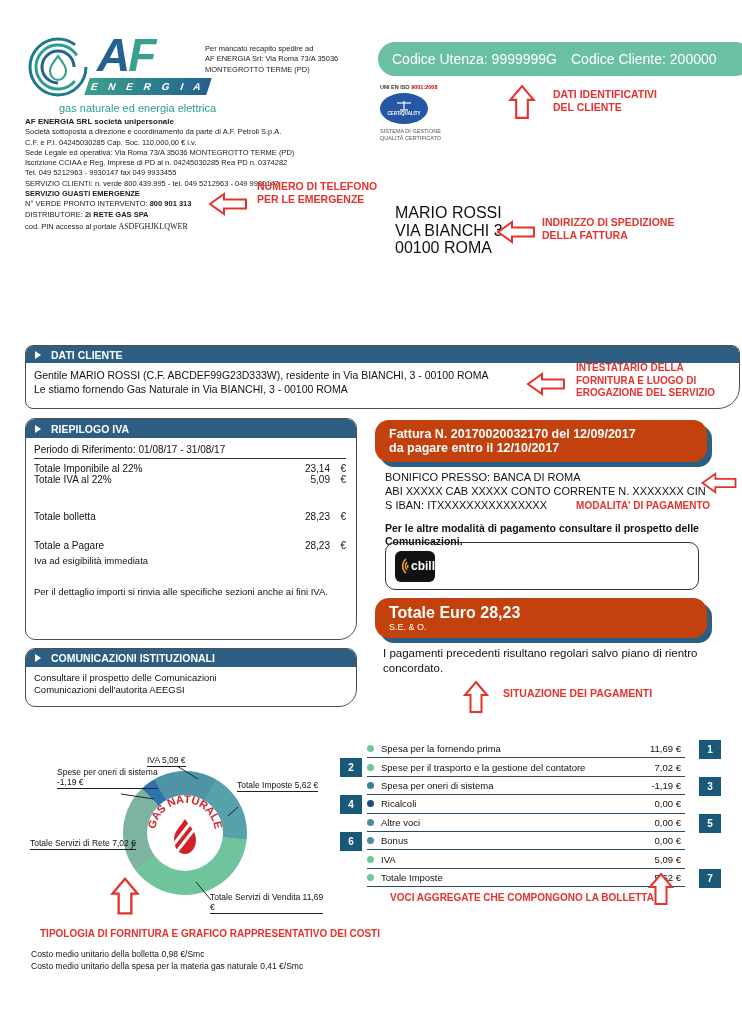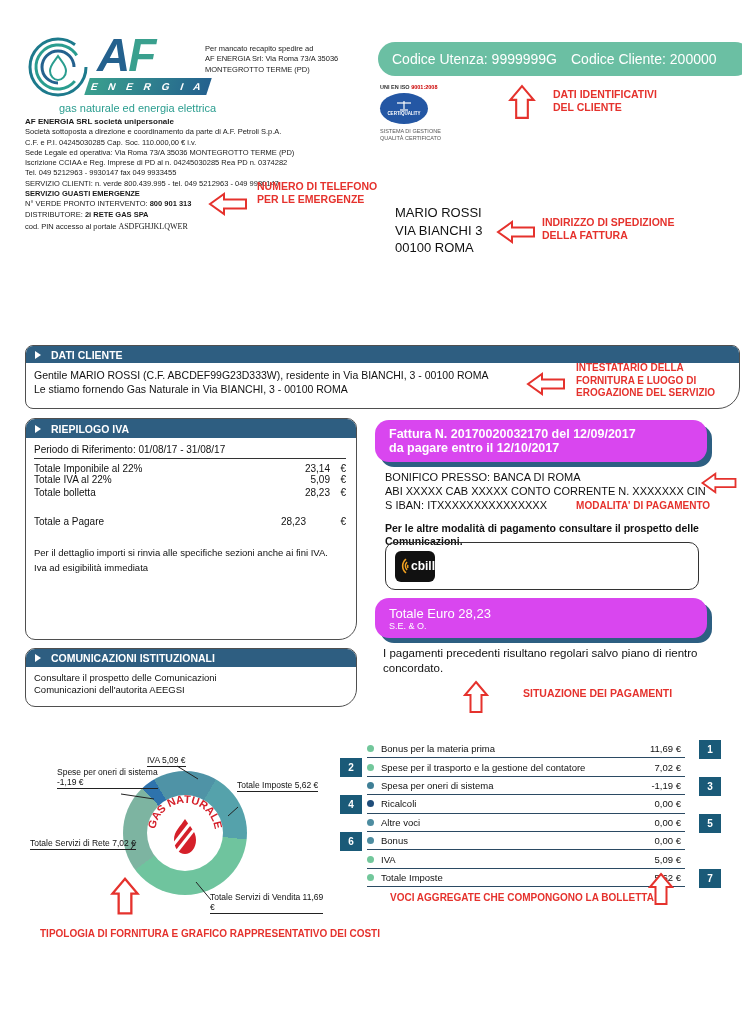--- a/index.html
+++ b/index.html
@@ -9,21 +9,21 @@
   .red{color:#e5322d;font-weight:bold;}
   .small{font-size:7.5px;color:#1a1a1a;line-height:10.3px;}
   .tiny{font-size:5.5px;color:#555;line-height:6.5px;}
   .bold{font-weight:bold;}
   
   .sbox{border:1px solid #4f4f4f;background:#fff;}
   .shead{background:#2e5e81;color:#fff;font-weight:bold;font-size:10.5px;display:flex;align-items:center;gap:10px;padding-left:9px;}
   .tri{width:0;height:0;border-left:6px solid #fff;border-top:4px solid transparent;border-bottom:4px solid transparent;}
   
   .pill-green{background:#6bbfa3;color:#fff;border-radius:18px;}
-  .pill-shadow{background:#d946ef;color:#fff;border-radius:14px;box-shadow:5px 5px 0 0 #2d5f82;}
+  .pill-shadow{background:#c2410c;color:#fff;border-radius:14px;box-shadow:5px 5px 0 0 #2d5f82;}
   
   .srow{position:relative;display:flex;align-items:center;height:17.4px;border-bottom:1px solid #2b4a63;}
   .bullet{width:7px;height:7px;border-radius:50%;margin-right:7px;flex:0 0 auto;}
   .b-green{background:#72c79b;} .b-teal{background:#3f7f96;} .b-navy{background:#1f4d7a;} .b-steel{background:#4d8ca0;}
   .slabel{flex:1;font-size:9.5px;color:#111;}
   .svalue{font-size:9.5px;color:#111;padding-right:4px;}
   .badge{position:absolute;width:22px;height:19px;background:#1a5a78;color:#fff;font-size:10px;font-weight:bold;display:flex;align-items:center;justify-content:center;}
   .badge.bl{left:-27px;top:0;} .badge.br{right:-36px;top:0;}
   .ann{font-size:10.5px;line-height:12.5px;}
   .lbl-chart{font-size:8.5px;color:#111;border-bottom:1px solid #222;padding-bottom:1px;background:transparent;}
@@ -99,21 +99,21 @@
   </div>
 
   <svg class="abs" style="left:508px;top:84px;" width="28" height="36" viewBox="0 0 26 34">
     <path d="M13 2 L24 15 L18.5 15 L18.5 32 L7.5 32 L7.5 15 L2 15 Z" fill="#fff" stroke="#e5322d" stroke-width="2"></path>
   </svg>
   <div class="abs red ann" style="left:553px;top:88px;">
     <div>DATI IDENTIFICATIVI</div>
     <div>DEL CLIENTE</div>
   </div>
 
-  <div class="abs" style="left:395px;top:204px;font-size:13px;color:#111;line-height:17.5px;">
+  <div class="abs" style="left:395px;top:204px;font-size:16px;color:#111;line-height:17.5px;">
     <div>MARIO ROSSI</div>
     <div>VIA BIANCHI 3</div>
     <div>00100 ROMA</div>
   </div>
   <svg class="abs" style="left:495px;top:220px;" width="42" height="24" viewBox="0 0 40 24">
     <path d="M2 12 L16 2 L16 7.5 L38 7.5 L38 16.5 L16 16.5 L16 22 Z" fill="#fff" stroke="#e5322d" stroke-width="2"></path>
   </svg>
   <div class="abs red ann" style="left:542px;top:216px;">
     <div>INDIRIZZO DI SPEDIZIONE</div>
     <div>DELLA FATTURA</div>
@@ -148,32 +148,32 @@
       <div class="ivarow" style="margin-top:4px;">
         <span class="l">Totale Imponibile al 22%</span>
         <span class="v">23,14</span>
         <span style="width:16px;text-align:right;">€</span>
       </div>
       <div class="ivarow">
         <span class="l">Totale IVA al 22%</span>
         <span class="v">5,09</span>
         <span style="width:16px;text-align:right;">€</span>
       </div>
-      <div class="ivarow" style="margin-top:2px;">
+      <div class="ivarow" style="margin-top:26px;">
         <span class="l">Totale bolletta</span>
         <span class="v">28,23</span>
         <span style="width:16px;text-align:right;">€</span>
       </div>
-      <div class="ivarow" style="margin-top:18px;gap:24px;">
+      <div class="ivarow" style="margin-top:18px;">
         <span class="l">Totale a Pagare</span>
         <span class="v">28,23</span>
         <span style="width:16px;text-align:right;">€</span>
       </div>
+      <div style="font-size:9.5px;color:#111;margin-top:4px;">Iva ad esigibilità immediata</div>
       <div style="font-size:9.5px;color:#111;margin-top:20px;">Per il dettaglio importi si rinvia alle specifiche sezioni anche ai fini IVA.</div>
-      <div style="font-size:9.5px;color:#111;margin-top:4px;">Iva ad esigibilità immediata</div>
     </div>
   </div>
 
   <div class="abs pill-shadow" style="left:375px;top:420px;width:318px;height:42px;padding-left:14px;display:flex;flex-direction:column;justify-content:center;">
     <div style="font-size:12.5px;font-weight:bold;">Fattura N. 20170020032170 del 12/09/2017</div>
     <div style="font-size:12.5px;font-weight:bold;">da pagare entro il 12/10/2017</div>
   </div>
 
   <div class="abs" style="left:385px;top:470px;font-size:11px;color:#111;line-height:14px;">
     <div>BONIFICO PRESSO: BANCA DI ROMA</div>
@@ -192,46 +192,46 @@
       <svg width="14" height="18" viewBox="0 0 14 18">
         <path d="M11 2 A 9 9 0 0 0 11 16" fill="none" stroke="#f0a020" stroke-width="1.6"></path>
         <path d="M12 5 A 6 6 0 0 0 12 13" fill="none" stroke="#f0a020" stroke-width="1.6"></path>
         <path d="M13 8 A 3 3 0 0 0 13 11" fill="none" stroke="#f0a020" stroke-width="1.6"></path>
       </svg>
       <span style="color:#fff;font-weight:bold;font-size:12px;">cbill</span>
     </div>
   </div>
 
   <div class="abs pill-shadow" style="left:375px;top:598px;width:318px;height:40px;padding-left:14px;display:flex;flex-direction:column;justify-content:center;">
-    <div style="font-size:13px;font-weight:normal;">Totale Euro 28,23</div>
+    <div style="font-size:16px;font-weight:bold;">Totale Euro 28,23</div>
     <div style="font-size:9px;">S.E. &amp; O.</div>
   </div>
 
   <div class="abs" style="left:383px;top:646px;width:330px;font-size:11.5px;color:#111;line-height:14.5px;">I pagamenti precedenti risultano regolari salvo piano di rientro concordato.</div>
   <svg class="abs" style="left:463px;top:680px;" width="26" height="34" viewBox="0 0 26 34">
     <path d="M13 2 L24 15 L18.5 15 L18.5 32 L7.5 32 L7.5 15 L2 15 Z" fill="#fff" stroke="#e5322d" stroke-width="2"></path>
   </svg>
-  <div class="abs red" style="left:503px;top:687px;font-size:10.5px;margin-left:20px;">SITUAZIONE DEI PAGAMENTI</div>
+  <div class="abs red" style="left:503px;top:687px;font-size:10.5px;">SITUAZIONE DEI PAGAMENTI</div>
 
   <div class="abs sbox" style="left:25px;top:648px;width:330px;height:57px;border-radius:10px 10px 18px 10px;">
     <div class="shead" style="height:18px;border-radius:9px 9px 0 0;">
       <span class="tri"></span>
       <span>COMUNICAZIONI ISTITUZIONALI</span>
     </div>
     <div style="padding:5px 8px;font-size:9.5px;color:#111;line-height:12px;">
       <div>Consultare il prospetto delle Comunicazioni</div>
       <div>Comunicazioni dell'autorita AEEGSI</div>
     </div>
   </div>
 
 
   <div class="abs" style="left:367px;top:740px;width:318px;">
     <div class="srow">
       <span class="bullet b-green"></span>
-      <span class="slabel">Bonus per la materia prima</span>
+      <span class="slabel">Spesa per la fornendo prima</span>
       <span class="svalue">11,69 €</span>
       <span class="badge br">1</span>
     </div>
     <div class="srow">
       <span class="badge bl">2</span>
       <span class="bullet b-green"></span>
       <span class="slabel">Spese per il trasporto e la gestione del contatore</span>
       <span class="svalue">7,02 €</span>
     </div>
     <div class="srow">
@@ -309,14 +309,18 @@
   <svg class="abs" style="left:110px;top:876px;" width="30" height="40" viewBox="0 0 26 34">
     <path d="M13 2 L24 15 L18.5 15 L18.5 32 L7.5 32 L7.5 15 L2 15 Z" fill="#fff" stroke="#e5322d" stroke-width="2"></path>
   </svg>
   <div class="abs red" style="left:40px;top:928px;font-size:10px;">TIPOLOGIA DI FORNITURA E GRAFICO RAPPRESENTATIVO DEI COSTI</div>
 
   <svg class="abs" style="left:648px;top:872px;" width="26" height="34" viewBox="0 0 26 34">
     <path d="M13 2 L24 15 L18.5 15 L18.5 32 L7.5 32 L7.5 15 L2 15 Z" fill="#fff" stroke="#e5322d" stroke-width="2"></path>
   </svg>
   <div class="abs red" style="left:390px;top:892px;font-size:10px;">VOCI AGGREGATE CHE COMPONGONO LA BOLLETTA</div>
 
+  <div class="abs" style="left:31px;top:949px;font-size:8.5px;color:#111;line-height:11.5px;">
+    <div>Costo medio unitario della bolletta 0,98 €/Smc</div>
+    <div>Costo medio unitario della spesa per la materia gas naturale 0,41 €/Smc</div>
+  </div>
 
 </div>
 
 </body></html>

